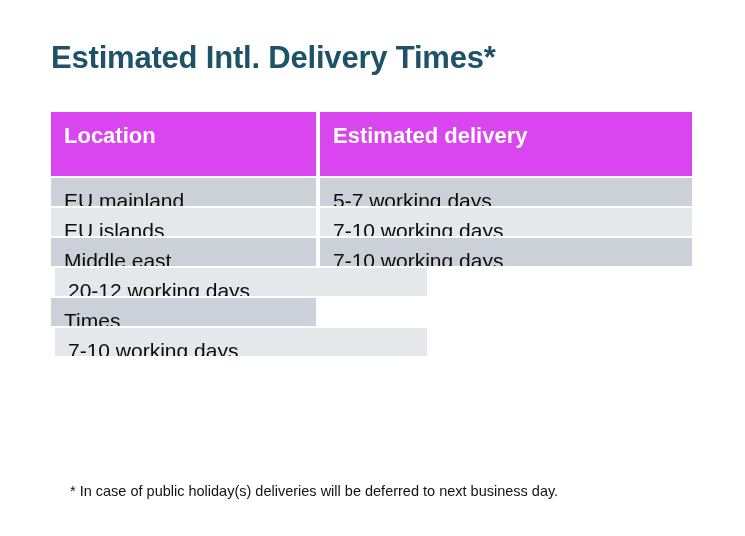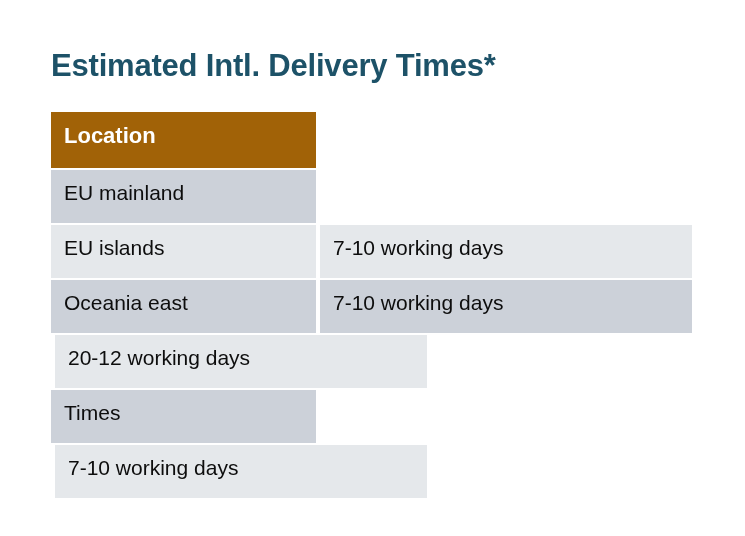--- a/index.html
+++ b/index.html
@@ -26,39 +26,38 @@
   .page-title {
     position: absolute;
     left: 51px;
     top: 38px;
     font-size: 31px;
     font-weight: bold;
     letter-spacing: -0.2px;
     color: #1d5268;
     white-space: nowrap;
     line-height: 40px;
-    margin-top: 8px;
   }
 
   
   .delivery-table {
     position: absolute;
     left: 51px;
     top: 112px;
     width: 641px;
   }
 
   .table-row {
     display: flex;
     width: 100%;
     margin-bottom: 2px;
   }
 
   .cell {
-    height: 53px;
+    height: 28px;
     line-height: 46px;
     padding-left: 13px;
     padding-right: 10px;
     box-sizing: border-box;
     overflow: hidden;
     white-space: nowrap;
   }
 
   .cell-location {
     width: 265px;
@@ -71,25 +70,25 @@
     background: #ffffff;
   }
 
   .cell-delivery {
     width: 372px;
     flex: 0 0 372px;
   }
 
   
   .header-row .cell {
-    background: #a16207;
+    background: #d946ef;
     color: #ffffff;
     font-size: 22px;
     font-weight: bold;
-    height: 56px;
+    height: 64px;
     line-height: 48px;
   }
 
   
   .body-row .cell {
     font-size: 21px;
     color: #0d0d0d;
     font-weight: normal;
   }
 
@@ -117,35 +116,37 @@
 
 <div id="page">
 
   <div class="page-title">Estimated Intl. Delivery Times*</div>
 
   <div class="delivery-table">
 
     <div class="table-row header-row">
       <div class="cell cell-location">Location</div>
       <div class="gutter"></div>
+      <div class="cell cell-delivery">Estimated delivery</div>
     </div>
 
     <div class="table-row body-row row-shade-dark">
       <div class="cell cell-location">EU mainland</div>
       <div class="gutter"></div>
+      <div class="cell cell-delivery">5-7 working days</div>
     </div>
 
     <div class="table-row body-row row-shade-light">
       <div class="cell cell-location">EU islands</div>
       <div class="gutter"></div>
       <div class="cell cell-delivery">7-10 working days</div>
     </div>
 
     <div class="table-row body-row row-shade-dark">
-      <div class="cell cell-location">Oceania east</div>
+      <div class="cell cell-location">Middle east</div>
       <div class="gutter"></div>
       <div class="cell cell-delivery">7-10 working days</div>
     </div>
 
     <div class="table-row body-row row-shade-light">
       <div class="gutter"></div>
       <div class="cell cell-delivery">20-12 working days</div>
     </div>
 
     <div class="table-row body-row row-shade-dark">
@@ -153,14 +154,15 @@
       <div class="gutter"></div>
     </div>
 
     <div class="table-row body-row row-shade-light">
       <div class="gutter"></div>
       <div class="cell cell-delivery">7-10 working days</div>
     </div>
 
   </div>
 
+  <div class="footnote">* In case of public holiday(s) deliveries will be deferred to next business day.</div>
 
 </div>
 
 </body></html>

